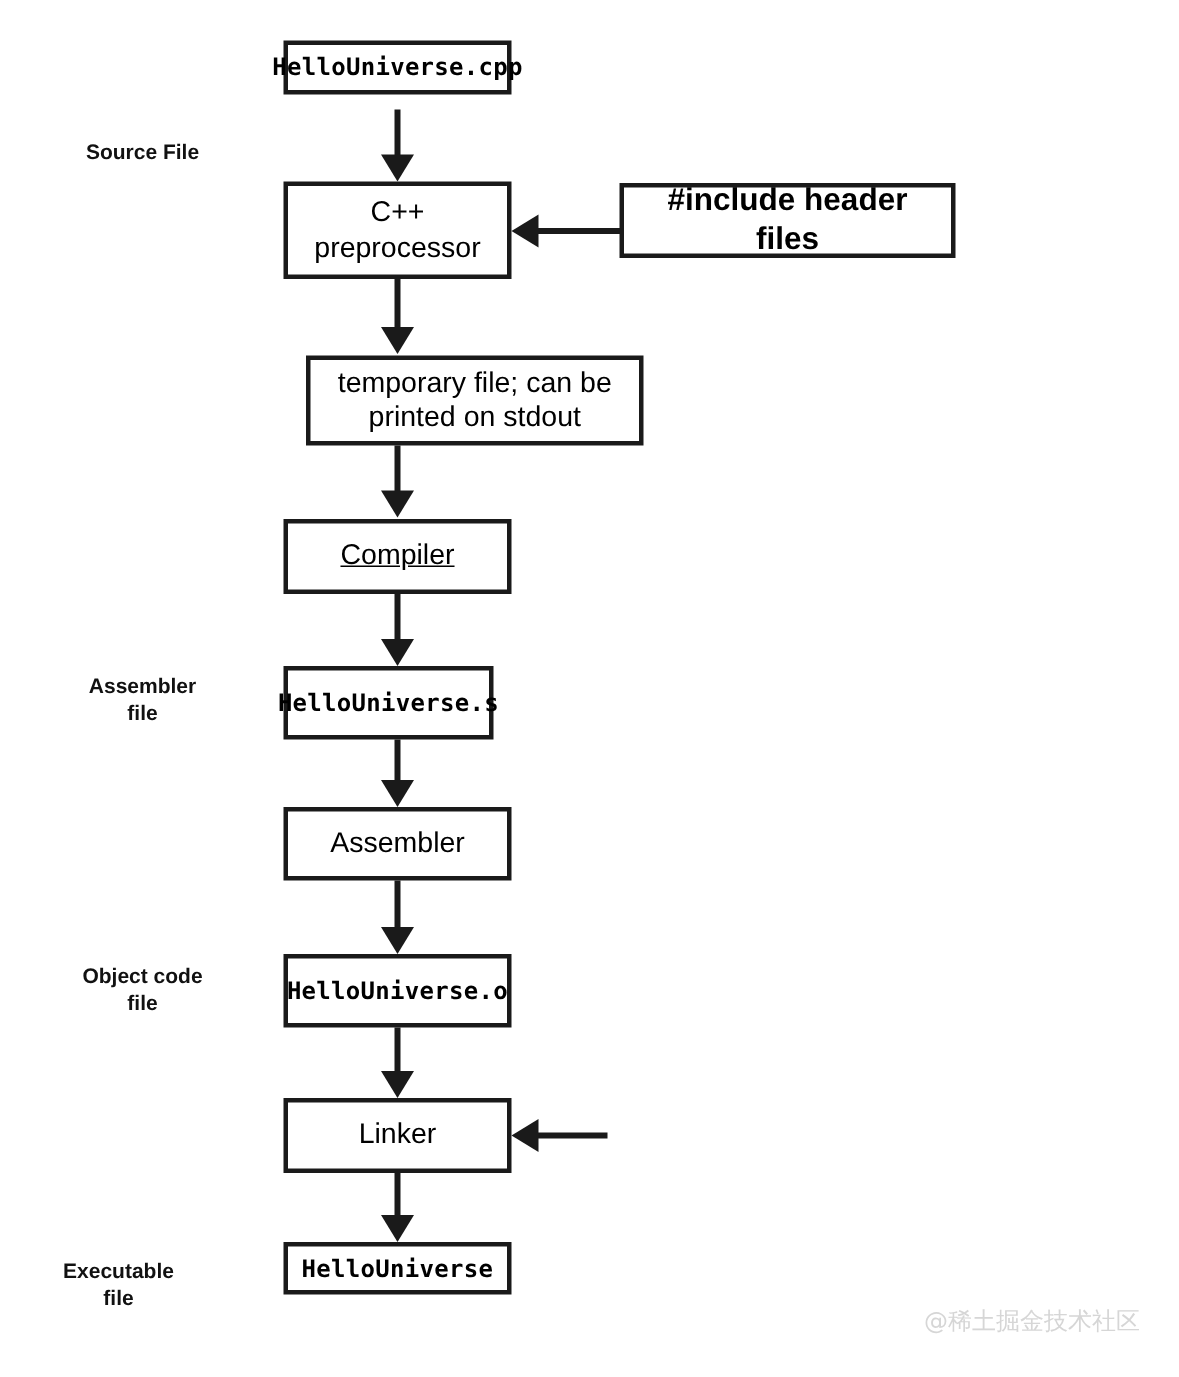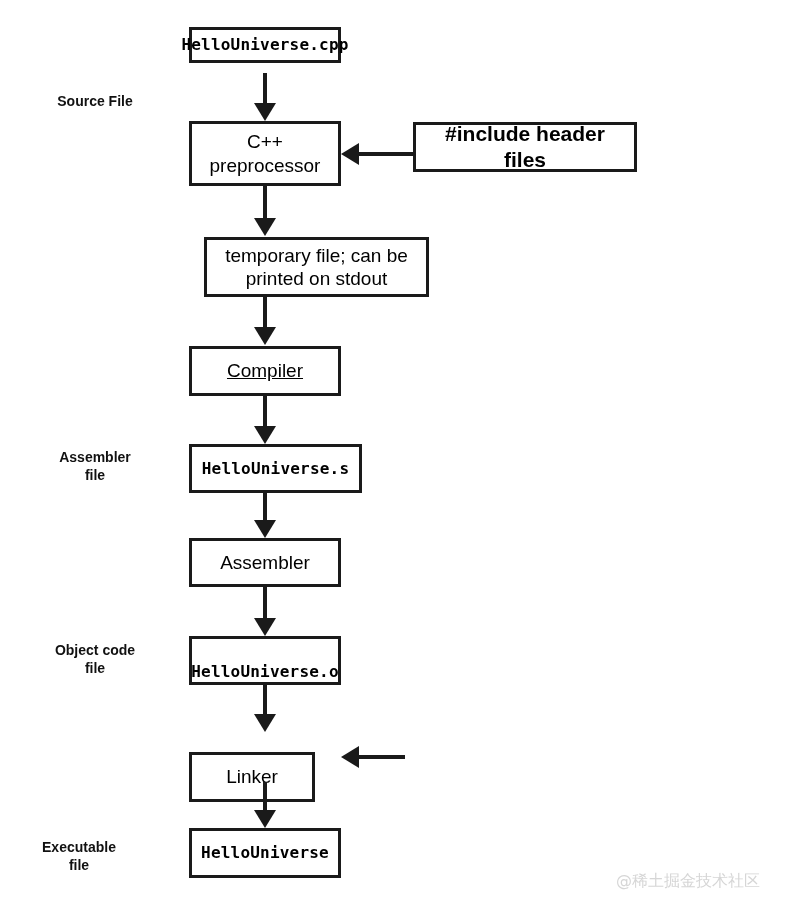--- a/index.html
+++ b/index.html
@@ -126,38 +126,38 @@
 
   <div class="box sans" style="left:164px; top:237px; width:225px; height:60px;margin-left:40px;">
     <span class="txt">temporary file; can be
 printed on stdout</span>
   </div>
 
   <div class="box sans" style="left:189px; top:346px; width:152px; height:50px;text-decoration:underline;">
     <span class="txt">Compiler</span>
   </div>
 
-  <div class="box mono" style="left:189px; top:444px; width:173px; height:49px;">
+  <div class="box mono" style="left:189px; top:444px; width:140px; height:49px;">
     <span class="txt">HelloUniverse.s</span>
   </div>
 
   <div class="box sans" style="left:189px; top:538px; width:152px; height:49px;">
     <span class="txt">Assembler</span>
   </div>
 
-  <div class="box mono" style="left:189px; top:636px; width:152px; height:49px;align-items:flex-end;">
+  <div class="box mono" style="left:189px; top:636px; width:152px; height:49px;">
     <span class="txt">HelloUniverse.o</span>
   </div>
 
-  <div class="box sans" style="left:189px; top:732px; width:126px; height:50px;margin-top:20px;">
+  <div class="box sans" style="left:189px; top:732px; width:152px; height:50px;">
     <span class="txt">Linker</span>
   </div>
 
 
-  <div class="box mono" style="left:189px; top:828px; width:152px; height:50px;">
+  <div class="box mono" style="left:189px; top:828px; width:152px; height:35px;">
     <span class="txt">HelloUniverse</span>
   </div>
 
   <div class="vline" style="left:263px; top:73px; height:33px;"></div>
   <div class="arrow-down" style="left:254px; top:103px;"></div>
 
   <div class="vline" style="left:263px; top:186px; height:34px;"></div>
   <div class="arrow-down" style="left:254px; top:218px;"></div>
 
   <div class="vline" style="left:263px; top:297px; height:31px;"></div>

